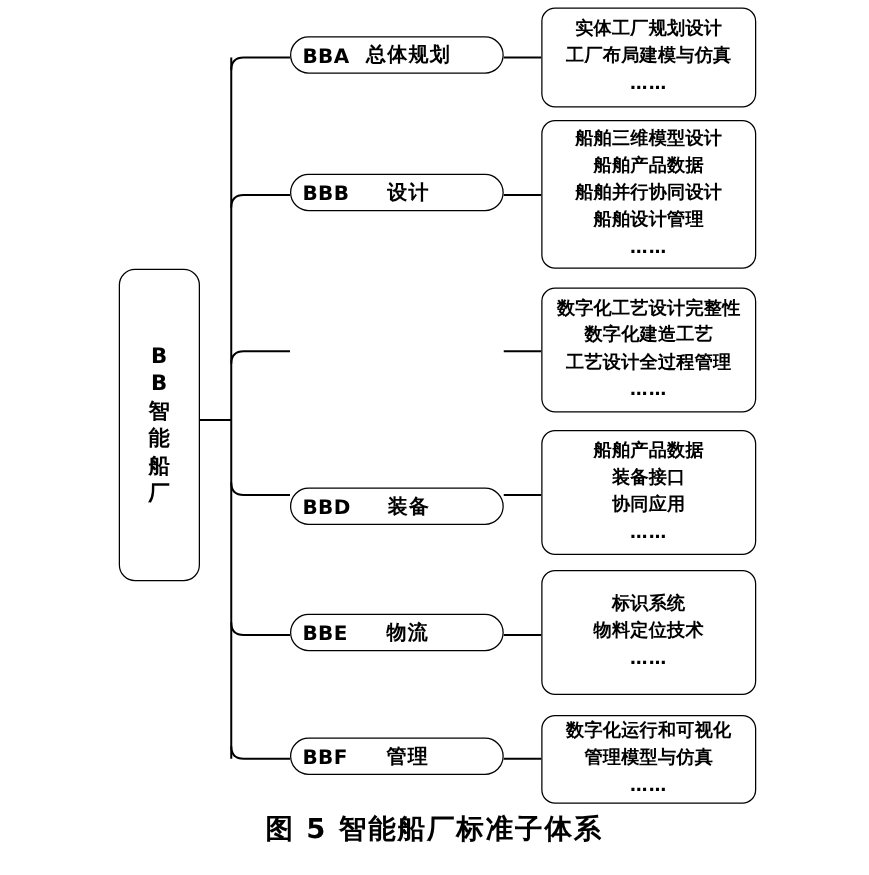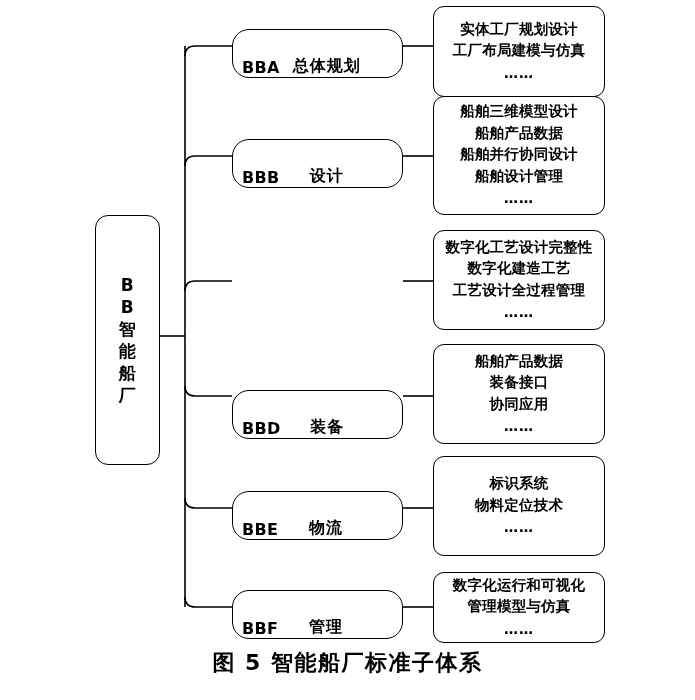--- a/index.html
+++ b/index.html
@@ -60,28 +60,28 @@
     writing-mode: horizontal-tb;
     width: 22px;
     word-break: break-all;
   }
 
   
   .code-node {
     position: absolute;
     left: 232px;
     width: 171px;
-    height: 49px;
+    height: 30px;
     border: 1.6px solid #000;
     border-radius: 17px;
     box-sizing: border-box;
     background: #fff;
     z-index: 2;
     display: flex;
-    align-items: flex-end;
+    align-items: center;
   }
   .code-id {
     font-size: 16px;
     font-weight: bold;
     padding-left: 9px;
     letter-spacing: 0.3px;
   }
   .code-name {
     font-size: 16px;
     font-weight: bold;
@@ -182,21 +182,21 @@
   </div>
   <div class="code-node" style="top:491px;">
     <span class="code-id">BBE</span>
     <span class="code-name">物流</span>
   </div>
   <div class="code-node" style="top:590px;">
     <span class="code-id">BBF</span>
     <span class="code-name">管理</span>
   </div>
 
-  <div class="detail-node" style="top:6px; height:91px;">
+  <div class="detail-node" style="top:6px; height:80px;">
     <div class="detail-line">实体工厂规划设计</div>
     <div class="detail-line">工厂布局建模与仿真</div>
     <div class="detail-ellipsis">……</div>
   </div>
 
   <div class="detail-node" style="top:96px; height:119px;align-items:center;">
     <div class="detail-line">船舶三维模型设计</div>
     <div class="detail-line">船舶产品数据</div>
     <div class="detail-line">船舶并行协同设计</div>
     <div class="detail-line">船舶设计管理</div>

